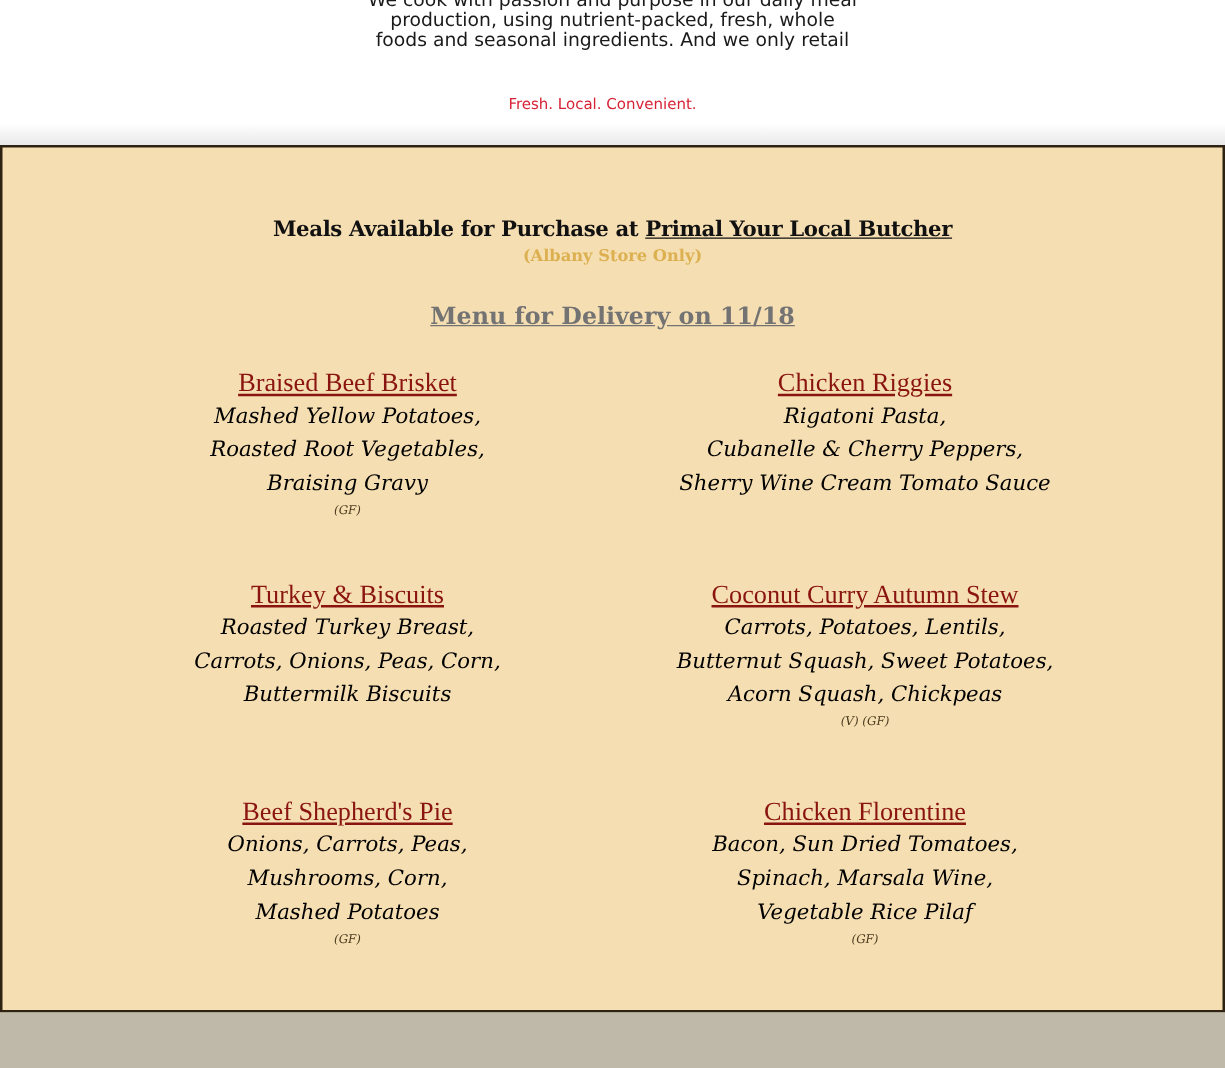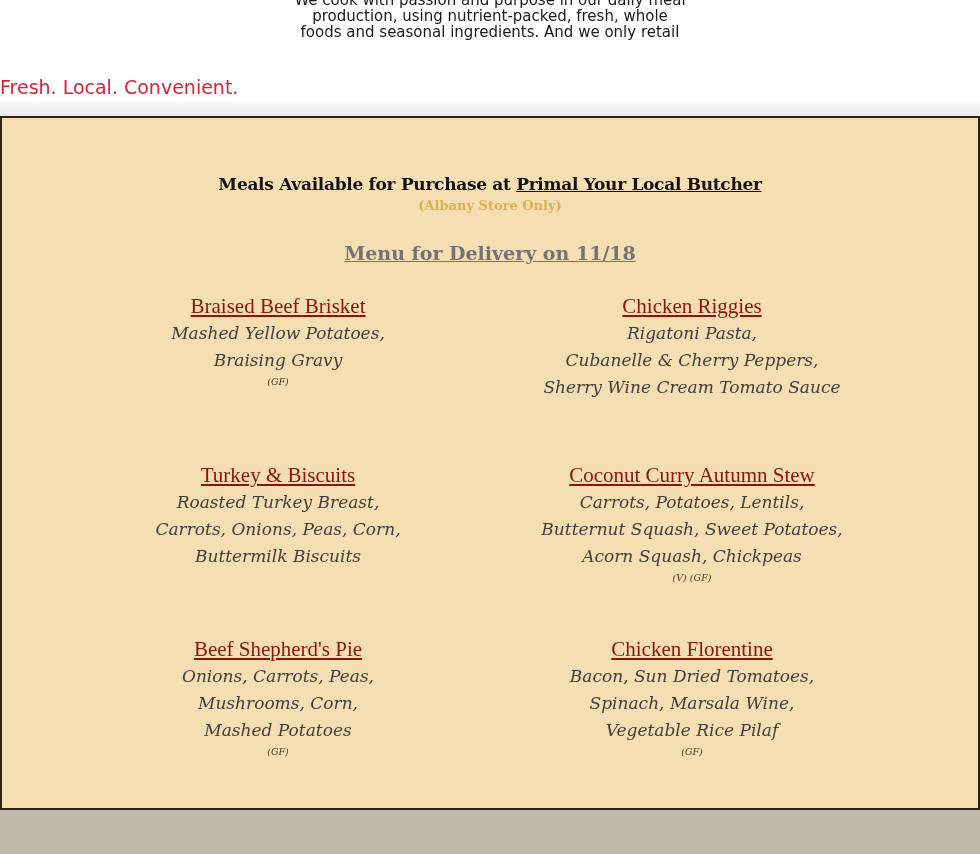--- a/index.html
+++ b/index.html
@@ -1,36 +1,36 @@
 <!DOCTYPE html>
 <html><head>
 <meta charset="utf-8">
 <style>
   html, body { margin:0; padding:0; }
   body { width:980px; height:854px; background:#ffffff; position:relative; overflow:hidden; }
   .intro { position:absolute; top:0; left:0; width:980px; height:116px;
     background:linear-gradient(to bottom, #ffffff 0%, #ffffff 85%, #e9e9e9 100%); }
   .intro-text { position:absolute; top:-8px; left:0; width:980px; text-align:center;
     font-family:"DejaVu Sans", sans-serif; font-size:15px; line-height:16px; color:#1a1a1a; }
-  .tagline { position:absolute; top:76px; left:0; width:964px; text-align:left;
-    font-family:"DejaVu Sans", sans-serif; font-size:19px; color:#d82235; }
+  .tagline { position:absolute; top:76px; left:0; width:964px; text-align:center;
+    font-family:"DejaVu Sans", sans-serif; font-size:12px; color:#d82235; }
   .menu-box { position:absolute; top:116px; left:0; width:976px; height:690px;
     background:#f5deb1; border:2px solid #2e2312; }
   .purchase { position:absolute; top:56px; left:0; width:100%; text-align:center;
     font-family:"DejaVu Serif", serif; font-weight:bold; font-size:17px; color:#111; letter-spacing:-0.3px; }
   .purchase u { text-decoration:underline;margin-top:44px; }
   .store { position:absolute; top:80px; left:0; width:100%; text-align:center;
     font-family:"DejaVu Serif", serif; font-weight:bold; font-size:13px; color:#dcb050; }
   .delivery { position:absolute; top:124px; left:0; width:100%; text-align:center;
     font-family:"DejaVu Serif", serif; font-weight:bold; font-size:19px; color:#737373; text-decoration:underline; }
   .dish { position:absolute; text-align:center; width:400px; }
   .dish-name { font-family:"Liberation Serif", serif; font-size:21px; color:#8a1410;
     text-decoration:underline; line-height:27px; }
   .dish-line { font-family:"DejaVu Serif", serif; font-style:italic; font-size:17px;
-    color:#404040; line-height:27px; }
+    color:#000000; line-height:27px; }
   .dish-tag { font-family:"DejaVu Serif", serif; font-style:italic; font-size:9.5px;
     color:#4a3a1e; line-height:16px; }
   .footer { position:absolute; top:810px; left:0; width:980px; height:44px; background:#bfb9aa; }
 </style>
 </head>
 <body>
 
 <div class="intro">
   <div class="intro-text">
     <div>We cook with passion and purpose in our daily meal</div>
@@ -43,20 +43,21 @@
 <div class="menu-box">
   <div class="purchase">
     <span>Meals Available for Purchase at </span><u>Primal Your Local Butcher</u>
   </div>
   <div class="store">(Albany Store Only)</div>
   <div class="delivery">Menu for Delivery on 11/18</div>
 
   <div class="dish" style="left:76px; top:175px;">
     <div class="dish-name">Braised Beef Brisket</div>
     <div class="dish-line">Mashed Yellow Potatoes,</div>
+    <div class="dish-line">Roasted Root Vegetables,</div>
     <div class="dish-line">Braising Gravy</div>
     <div class="dish-tag">(GF)</div>
   </div>
 
   <div class="dish" style="left:490px; top:175px;">
     <div class="dish-name">Chicken Riggies</div>
     <div class="dish-line">Rigatoni Pasta,</div>
     <div class="dish-line">Cubanelle &amp; Cherry Peppers,</div>
     <div class="dish-line">Sherry Wine Cream Tomato Sauce</div>
   </div>

